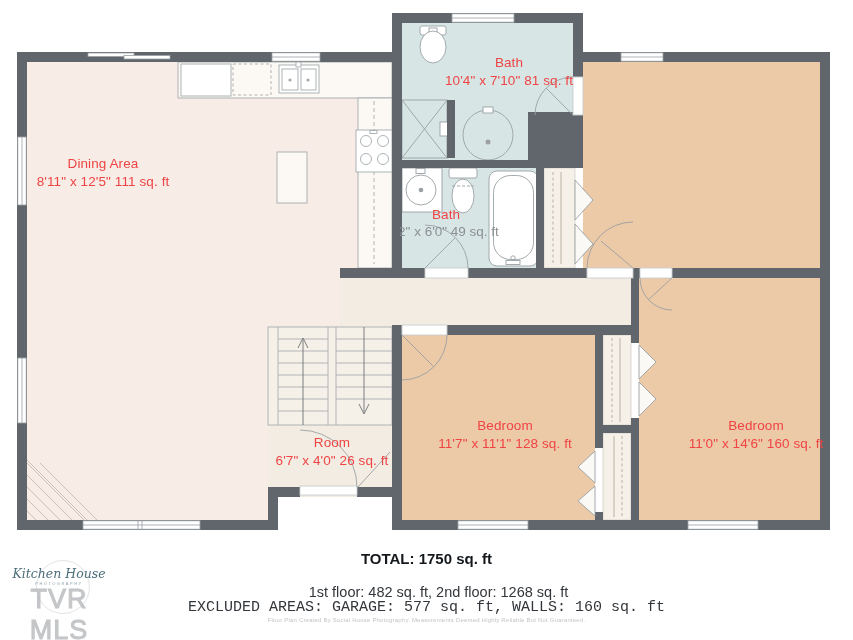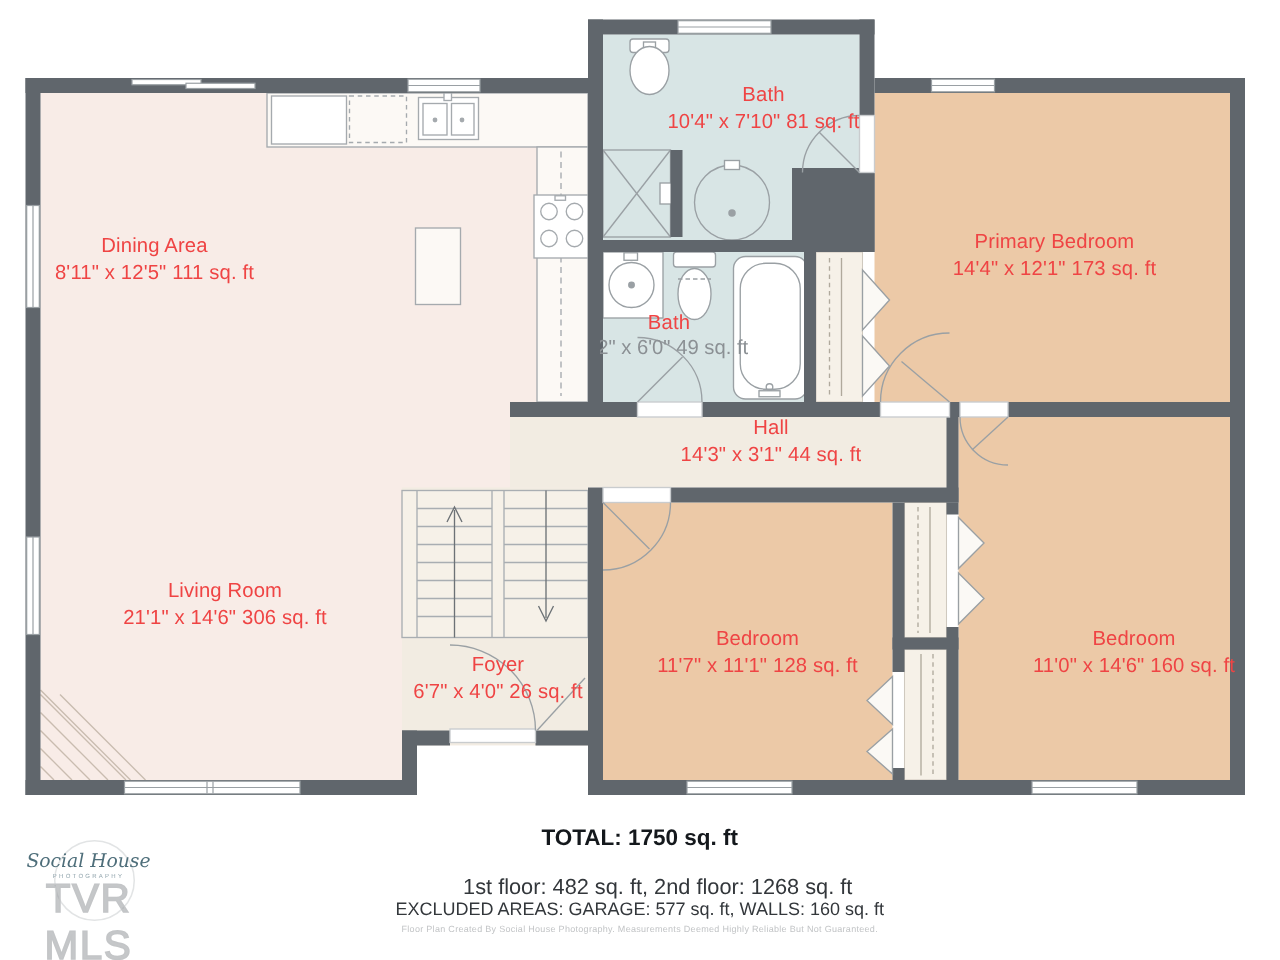--- a/index.html
+++ b/index.html
@@ -12,21 +12,21 @@
     position:absolute;transform:translateX(-50%);text-align:center;
     font-size:13.5px;line-height:18px;color:#ef4444;white-space:nowrap;letter-spacing:.1px;
   }
   .room-label .rname{display:block;}
   .room-label .rdims{display:block;}
   .clip-label{position:absolute;overflow:hidden;height:17px;}
   .clip-label .rdims{position:absolute;left:-12px;top:0;font-size:13.5px;line-height:16px;color:#8b9094;white-space:nowrap;}
   .sline{position:absolute;left:0;width:853px;text-align:center;}
   .s-total{top:550px;font-size:15px;font-weight:700;color:#14181c;}
   .s-floors{top:584px;font-size:14.5px;color:#33373b;padding-left:12px;}
-  .s-excluded{top:599px;font-size:12px;color:#33373b;}
+  .s-excluded{top:599px;font-size:15px;color:#33373b;font-family:Liberation Mono, monospace;}
   .s-disclaimer{top:617px;font-size:6px;color:#c2c4c6;letter-spacing:.2px;}
   .watermark{position:absolute;left:6px;top:556px;width:106px;height:78px;}
   .wm-circle{position:absolute;left:30px;top:4px;width:52px;height:52px;border:1px solid #e2e4e5;border-radius:50%;}
   .wm-script{position:absolute;left:0;top:10px;width:106px;text-align:center;
     font-family:"DejaVu Serif",serif;font-style:italic;font-size:12.5px;color:#4e6e7a;}
   .wm-sub{position:absolute;left:0;top:25px;width:106px;text-align:center;
     font-size:4px;letter-spacing:1.5px;color:#8fa3ab;}
   .wm-mls{position:absolute;left:0;top:28px;width:106px;text-align:center;
     font-size:27px;font-weight:400;color:rgba(150,153,156,0.55);
     -webkit-text-stroke:1px #c3c5c7;letter-spacing:1px;}
@@ -290,56 +290,44 @@
   </svg>
 
   <div class="room-label" style="left:103px;top:155px;text-align:center;">
     <span class="rname">Dining Area</span>
     <span class="rdims">8'11" x 12'5" 111 sq. ft</span>
   </div>
   <div class="room-label" style="left:509px;top:54px;">
     <span class="rname">Bath</span>
     <span class="rdims">10'4" x 7'10" 81 sq. ft</span>
   </div>
-  <div class="room-label" style="left:703px;top:152px;">
-    <span class="rname">Primary Bedroom</span>
-    <span class="rdims">14'4" x 12'1" 173 sq. ft</span>
-  </div>
   <div class="room-label" style="left:446px;top:206px;">
     <span class="rname">Bath</span>
   </div>
   <div class="clip-label" style="left:400px;top:224px;width:108px;">
     <span class="rdims">8'2" x 6'0" 49 sq. ft</span>
   </div>
-  <div class="room-label" style="left:514px;top:276px;">
-    <span class="rname">Hall</span>
-    <span class="rdims">14'3" x 3'1" 44 sq. ft</span>
-  </div>
-  <div class="room-label" style="left:150px;top:385px;">
-    <span class="rname">Living Room</span>
-    <span class="rdims">21'1" x 14'6" 306 sq. ft</span>
-  </div>
   <div class="room-label" style="left:332px;top:434px;">
-    <span class="rname">Foyer</span>
+    <span class="rname">Room</span>
     <span class="rdims">6'7" x 4'0" 26 sq. ft</span>
   </div>
   <div class="room-label" style="left:505px;top:417px;">
     <span class="rname">Bedroom</span>
     <span class="rdims">11'7" x 11'1" 128 sq. ft</span>
   </div>
   <div class="room-label" style="left:756px;top:417px;">
     <span class="rname">Bedroom</span>
     <span class="rdims">11'0" x 14'6" 160 sq. ft</span>
   </div>
 
   <div class="sline s-total">TOTAL: 1750 sq. ft</div>
   <div class="sline s-floors">1st floor: 482 sq. ft, 2nd floor: 1268 sq. ft</div>
   <div class="sline s-excluded">EXCLUDED AREAS: GARAGE: 577 sq. ft, WALLS: 160 sq. ft</div>
   <div class="sline s-disclaimer">Floor Plan Created By Social House Photography. Measurements Deemed Highly Reliable But Not Guaranteed.</div>
 
   <div class="watermark">
     <div class="wm-circle"></div>
-    <div class="wm-script">Social House</div>
+    <div class="wm-script">Kitchen House</div>
     <div class="wm-sub">PHOTOGRAPHY</div>
     <div class="wm-mls">TVR MLS</div>
   </div>
 
 </div>
 
 </body></html>

